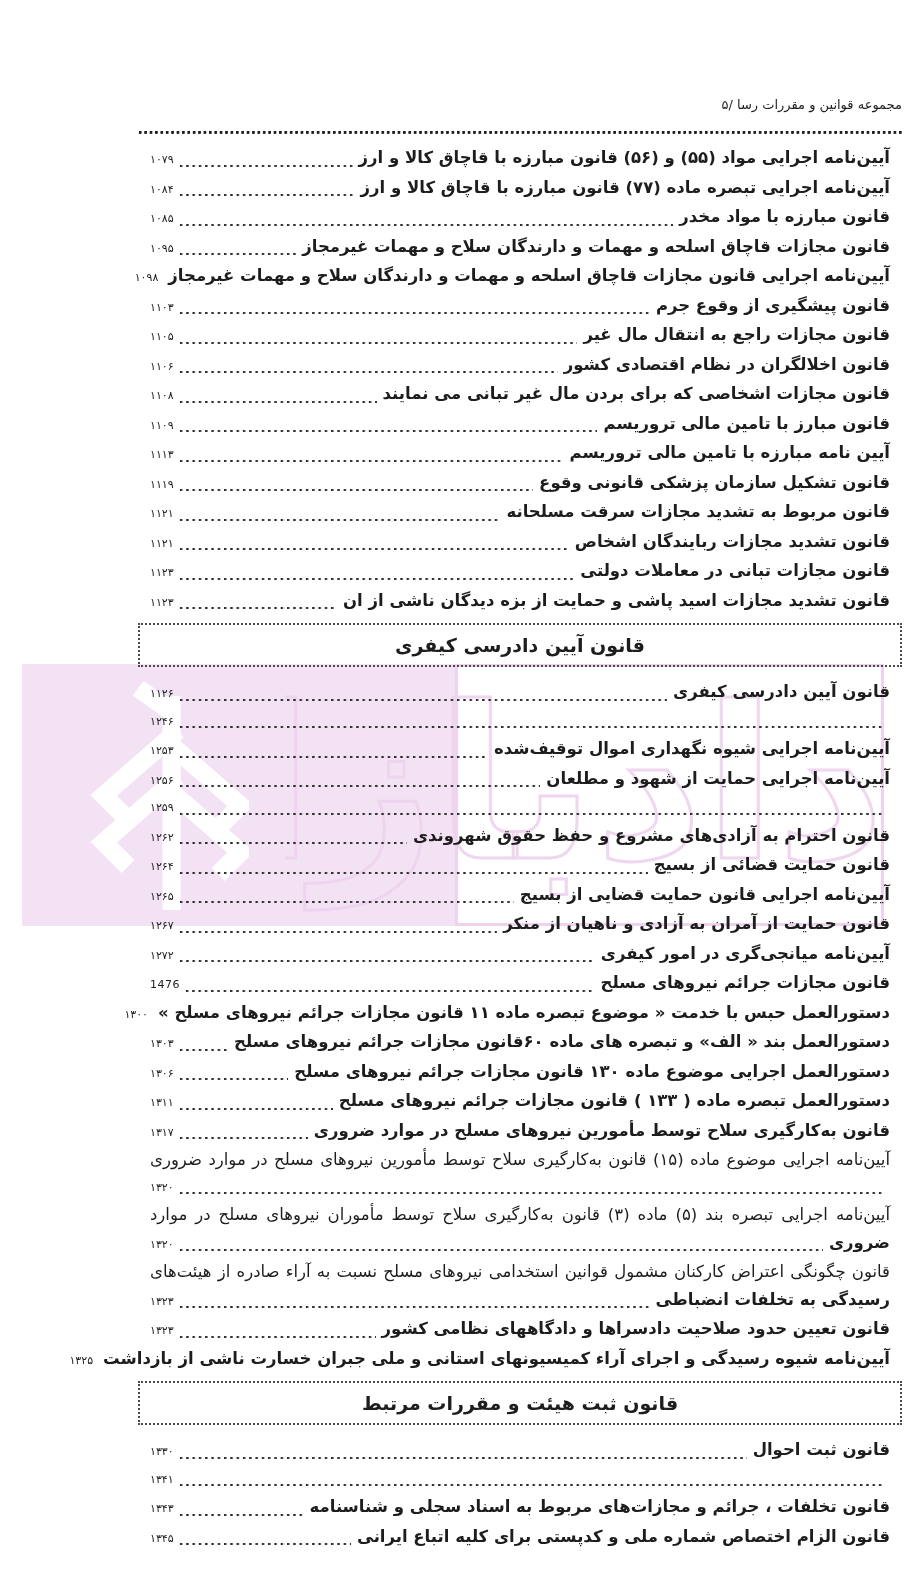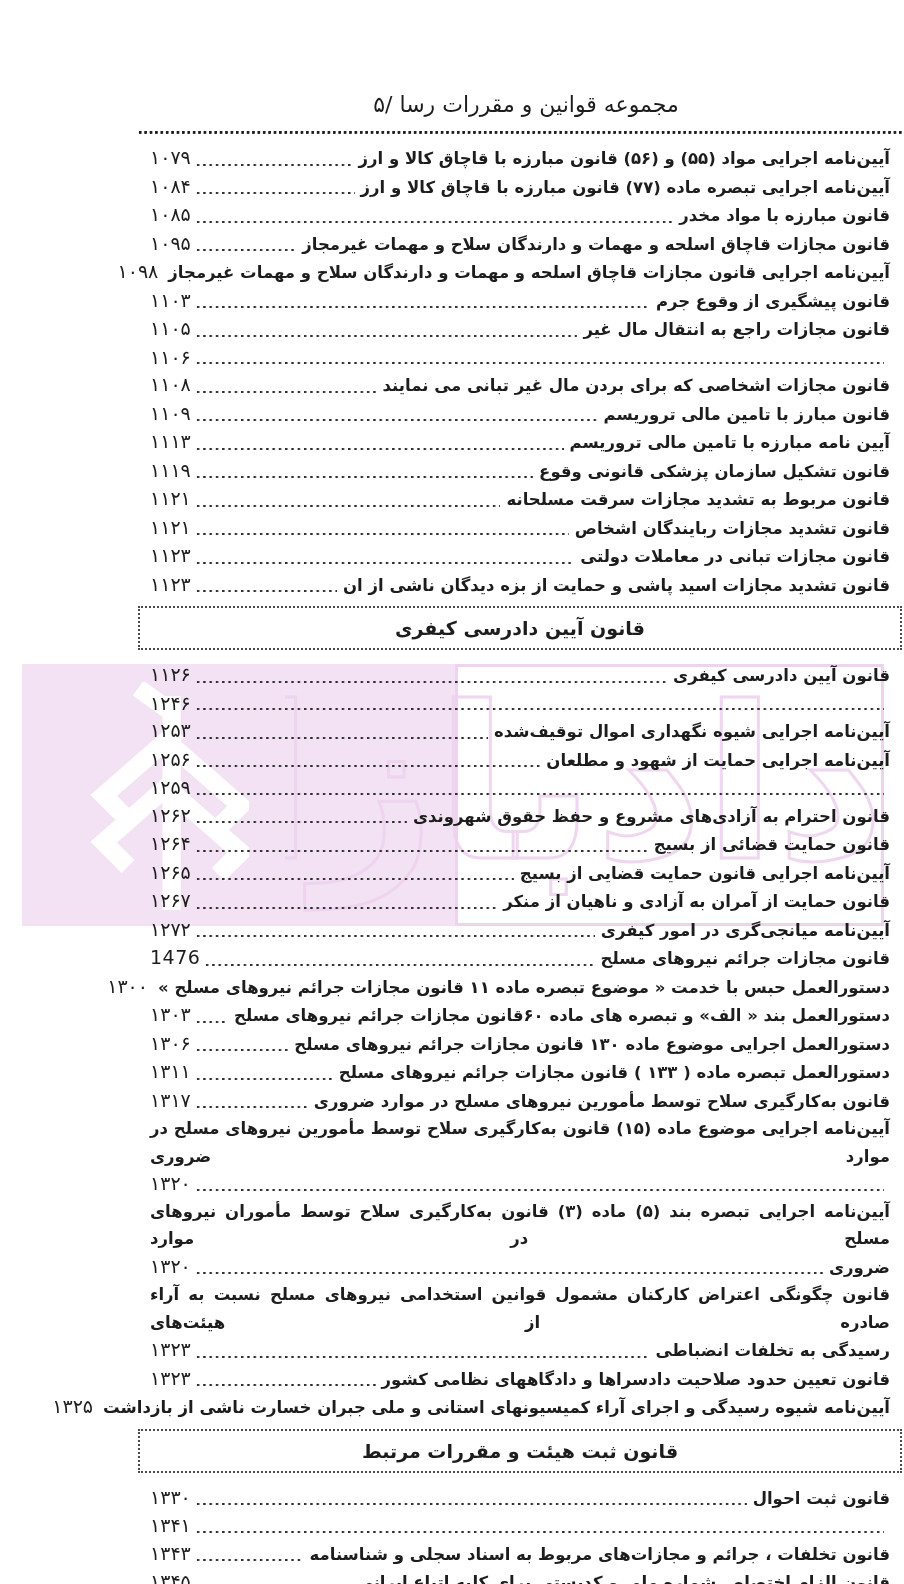--- a/index.html
+++ b/index.html
@@ -13,33 +13,33 @@
   .wm-panel{position:absolute;left:22px;top:0;width:433px;height:262px;}
   .wm-frame{position:absolute;left:455px;top:0;width:429px;height:262px;border-style:solid;border-width:3px;box-sizing:border-box;}
   .wm-logo{position:absolute;left:52px;top:18px;}
   .wm-text{
     position:absolute;left:285px;top:-24px;width:600px;height:300px;overflow:hidden;
     direction:rtl;font-size:212px;line-height:290px;font-weight:bold;text-align:center;
     color:transparent;-webkit-text-stroke:3px #eed3ee;letter-spacing:4px;opacity:.9;
   }
   
   .content{position:absolute;left:138px;top:90px;width:764px;z-index:1;direction:rtl;}
-  .page-header{font-size:22px;text-align:center;margin:0 0 10px 12px;line-height:30px;}
+  .page-header{font-size:13px;text-align:right;margin:0 0 10px 12px;line-height:30px;}
   .rule{height:5px;margin-bottom:9px;
     background-image:radial-gradient(circle at 2.2px 2.4px,#1f1f1f 1.35px,transparent 1.7px);
     background-size:5.4px 5px;background-repeat:repeat-x;}
   .entry{line-height:27.5px;font-size:16.5px;padding:0 12px;}
   .row{display:flex;align-items:baseline;}
   .t{white-space:nowrap;font-weight:bold;}
-  .num{font-size:19px;letter-spacing:.5px;white-space:nowrap;}
+  .num{font-size:11px;letter-spacing:.5px;white-space:nowrap;}
   .leader{flex:1 1 auto;min-width:10px;position:relative;align-self:stretch;}
   .leader::before{content:"";position:absolute;right:6px;left:5px;bottom:6px;height:4px;
     background-image:radial-gradient(circle at 2px 2px,#2d2d2d 1.15px,transparent 1.5px);
     background-size:6.3px 4px;background-repeat:repeat-x;}
-  .l1{font-weight:bold;text-align:justify;text-align-last:justify;}
+  .l1{font-weight:normal;text-align:justify;text-align-last:justify;}
   .l2{display:flex;align-items:baseline;}
   .section-box{border:2px dotted #4a4a4a;margin:7px 0 11px 0;padding:6px 0;text-align:center;}
   .section-box .heading{font-size:19px;font-weight:bold;line-height:28px;}
 </style>
 </head>
 <body>
 
 <div class="page">
 
   <div class="wm">
@@ -107,20 +107,21 @@
         </div>
         <div class="entry row">
           <div class="l2 row-inner" style="flex: 1 1 0%;">
             <span class="t">قانون مجازات راجع به انتقال مال غیر</span>
             <span class="leader"></span>
             <span class="num">۱۱۰۵</span>
           </div>
         </div>
         <div class="entry row">
           <div class="l2 row-inner" style="flex: 1 1 0%;">
+            <span class="t">قانون اخلالگران در نظام اقتصادی کشور</span>
             <span class="leader"></span>
             <span class="num">۱۱۰۶</span>
           </div>
         </div>
         <div class="entry row">
           <div class="l2 row-inner" style="flex: 1 1 0%;">
             <span class="t">قانون مجازات اشخاصی که برای بردن مال غیر تبانی می نمایند</span>
             <span class="leader"></span>
             <span class="num">۱۱۰۸</span>
           </div>

